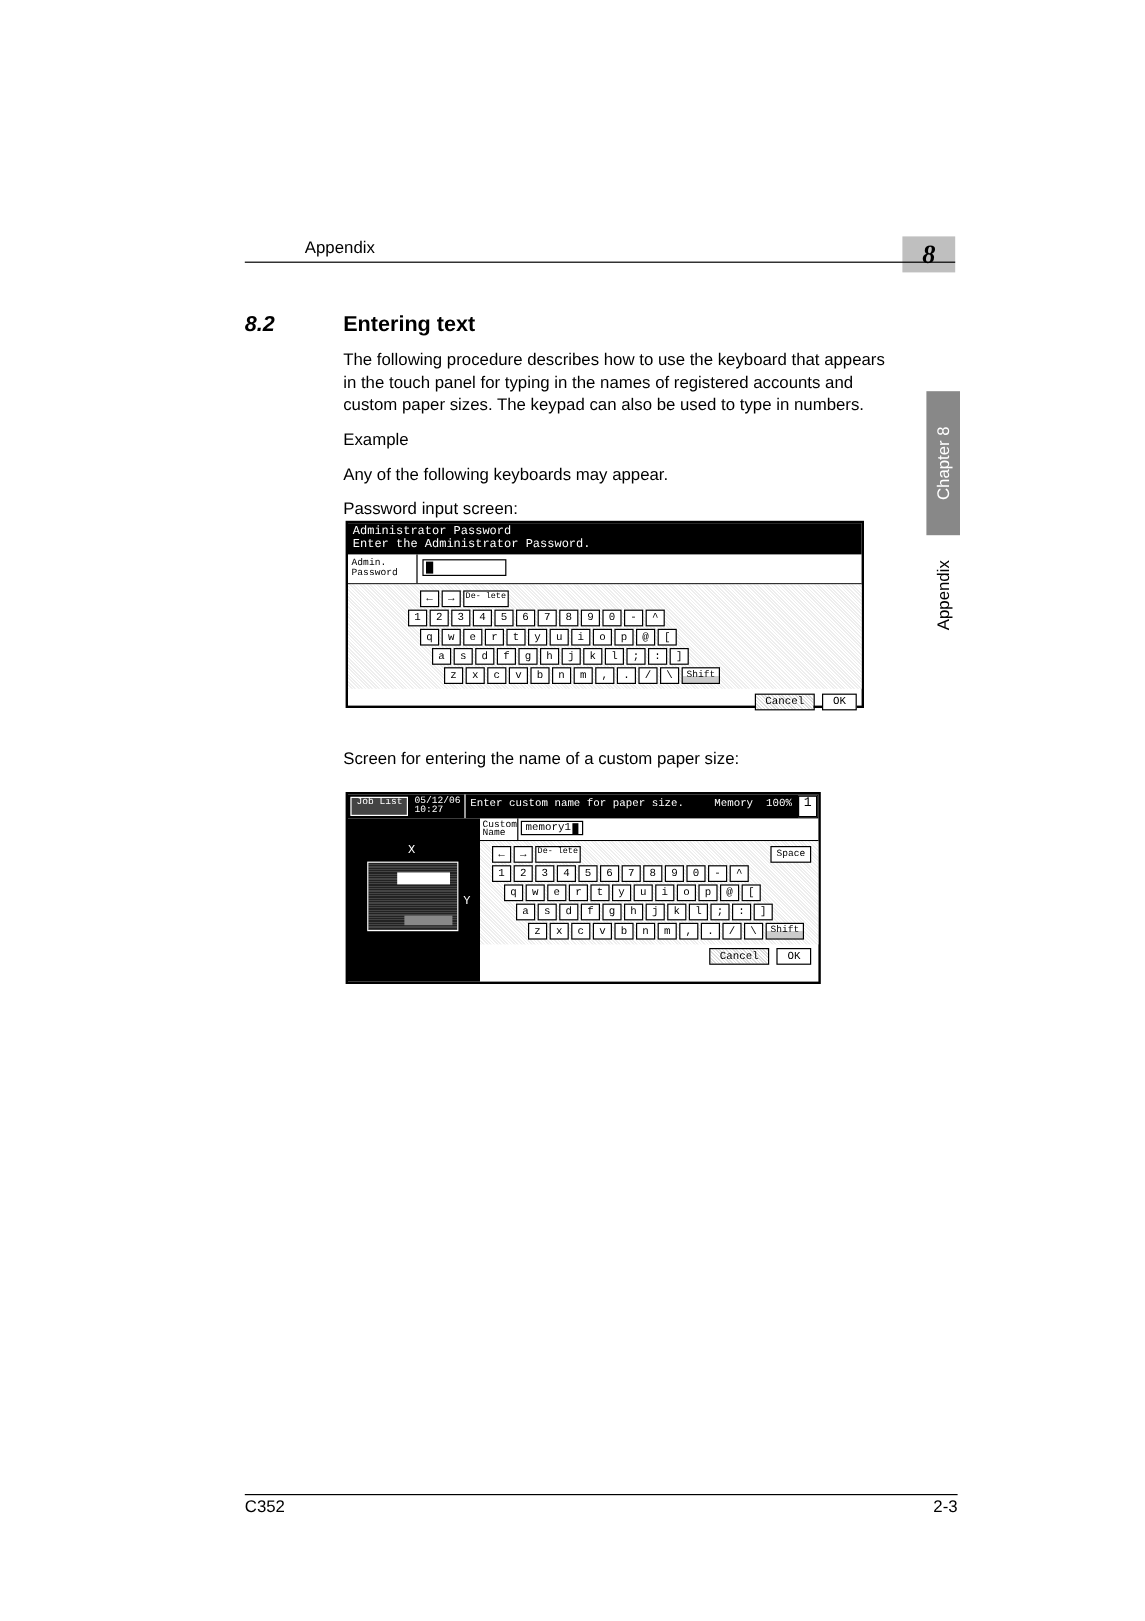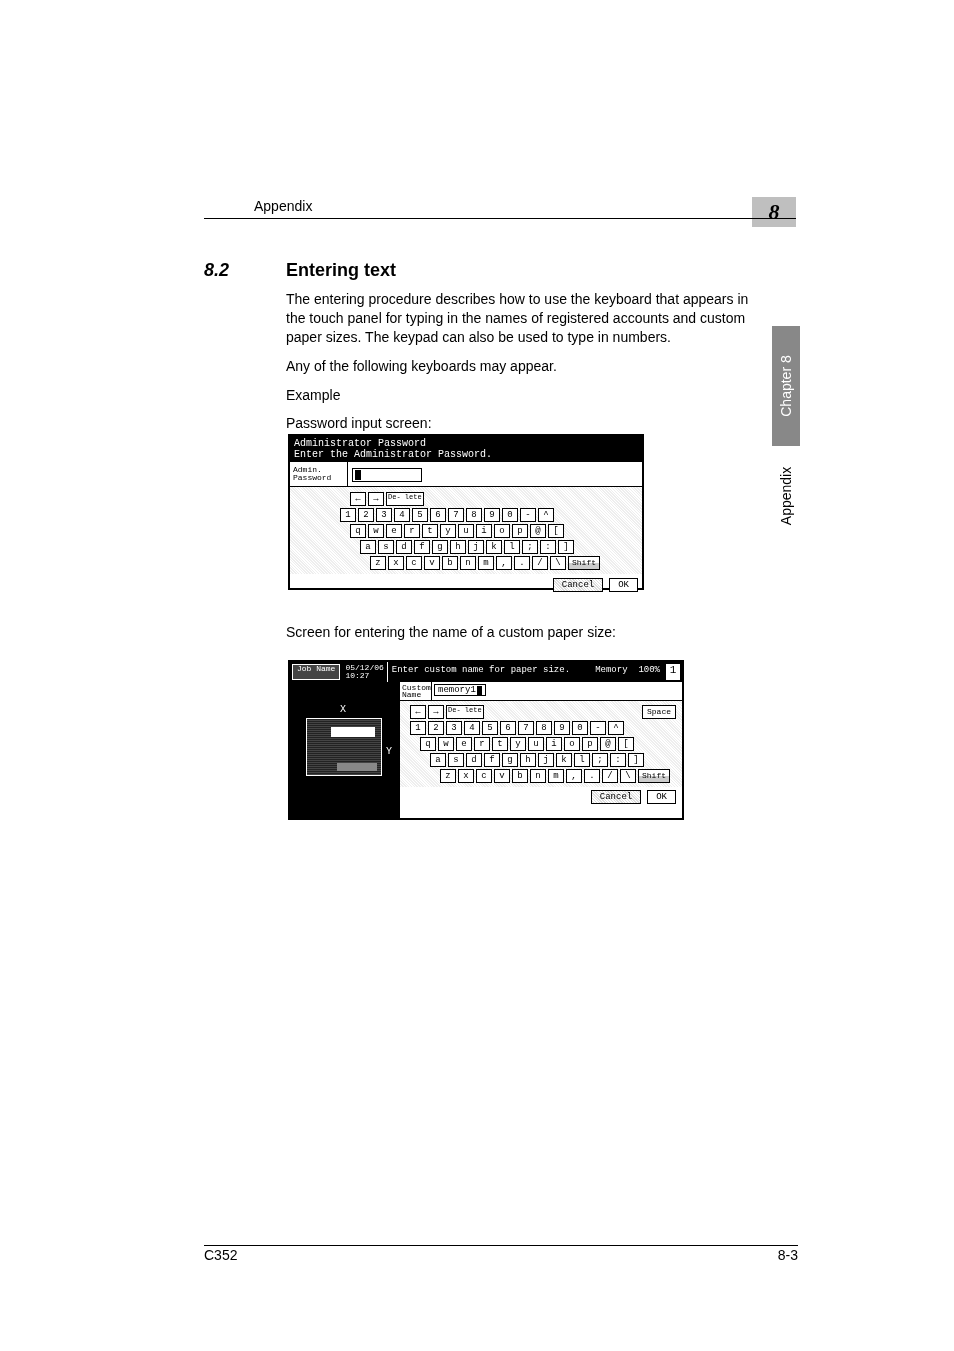--- a/index.html
+++ b/index.html
@@ -15,23 +15,23 @@
   .side-tab { position: absolute; right: 170px; top: 326px; width: 28px; height: 120px; background: #888; color: #fff; display: flex; align-items: center; justify-content: center; }
   .side-tab span { transform: rotate(-90deg); white-space: nowrap; font-size: 14px; }
   .side-text { position: absolute; right: 170px; top: 446px; width: 28px; height: 100px; display: flex; align-items: center; justify-content: center; }
   .side-text span { transform: rotate(-90deg); white-space: nowrap; font-size: 14px; }
   .footer-line { position: absolute; bottom: 105px; left: 188px; width: 594px; border-top: 1px solid #000; }
   .footer-left { position: absolute; bottom: 88px; left: 188px; font-size: 14px; }
   .footer-right { position: absolute; bottom: 88px; right: 172px; font-size: 14px; }
 
   
   .panel { position: absolute; border: 2px solid #000; background: #fff; font-family: "Courier New", monospace; font-size: 10px; }
-  .panel1 { top: 434px; left: 272px; width: 356px; height: 156px; }
+  .panel1 { top: 434px; left: 272px; width: 432px; height: 156px; }
   .panel1 .title { background:#000; color:#fff; padding:2px 4px; line-height:1.1; }
-  .panel1 .fieldrow { display:flex; align-items:flex-end; border-bottom:1px solid #000; }
+  .panel1 .fieldrow { display:flex; align-items:flex-start; border-bottom:1px solid #000; }
   .panel1 .fieldlabel { width:58px; padding:4px 3px; font-size:8px; line-height:1; border-right:1px solid #000; }
   .panel1 .fieldbox { margin:4px; border:1px solid #000; width:70px; height:14px; display:inline-block; position:relative; }
   .panel1 .cursor { position:absolute; left:2px; top:1px; width:6px; height:10px; background:#000; }
   .kbd { background: repeating-linear-gradient(45deg,#eee,#eee 1px,#fff 1px,#fff 2px); padding: 5px 50px 2px 50px; }
   .krow { display:flex; gap:2px; margin-bottom:2px; }
   .krow.offset1 { margin-left: 10px; }
   .krow.offset2 { margin-left: 20px; }
   .krow.offset3 { margin-left: 30px; }
   .key { border:1px solid #000; background:#fff; min-width:16px; height:14px; line-height:12px; text-align:center; font-size:9px; padding:0 1px; }
   .key.wdel { min-width:26px; font-size:7px; line-height:6px; padding-top:1px; }
@@ -75,23 +75,23 @@
       <span>Chapter 8</span>
     </div>
 <div class="side-text">
       <span>Appendix</span>
     </div>
 
 <div class="section-num">8.2</div>
 <div class="section-title">Entering text</div>
 
 <div class="body">
-  <p>The entering procedure describes how to use the keyboard that appears in the touch panel for typing in the names of registered accounts and custom paper sizes. The keypad can also be used to type in numbers.</p>
+  <p>The following procedure describes how to use the keyboard that appears in the touch panel for typing in the names of registered accounts and custom paper sizes. The keypad can also be used to type in numbers.</p>
+  <p>Example</p>
   <p>Any of the following keyboards may appear.</p>
-  <p>Example</p>
   <p>Password input screen:</p>
 </div>
 
 <div class="panel panel1">
   <div class="title">
     <div>Administrator Password</div>
     <div>Enter the Administrator Password.</div>
   </div>
   <div class="fieldrow">
     <div class="fieldlabel">Admin. Password</div>
@@ -166,21 +166,21 @@
   <div class="btnrow">
     <div class="btn cancel">Cancel</div>
     <div class="btn">OK</div>
   </div>
 </div>
 
 <div style="position:absolute; top:624px; left:270px; width:466px; font-size:14px;">Screen for entering the name of a custom paper size:</div>
 
 <div class="panel panel2">
   <div class="topbar">
-    <div class="jobbtn">Job Name</div>
+    <div class="jobbtn">Job List</div>
     <div class="dt">
       <div>05/12/06</div>
       <div>10:27</div>
     </div>
     <div class="prompt">Enter custom name for paper size.</div>
     <div class="mem"><span>Memory</span>&nbsp;&nbsp;<span>100%</span></div>
     <div class="pgnum">1</div>
   </div>
   <div class="main">
     <div class="leftside">
@@ -264,15 +264,15 @@
       <div class="btnrow">
         <div class="btn cancel">Cancel</div>
         <div class="btn">OK</div>
       </div>
     </div>
   </div>
 </div>
 
 <div class="footer-line"></div>
 <div class="footer-left">C352</div>
-<div class="footer-right">8-3</div>
+<div class="footer-right">2-3</div>
 
 </div>
 
 </body></html>

